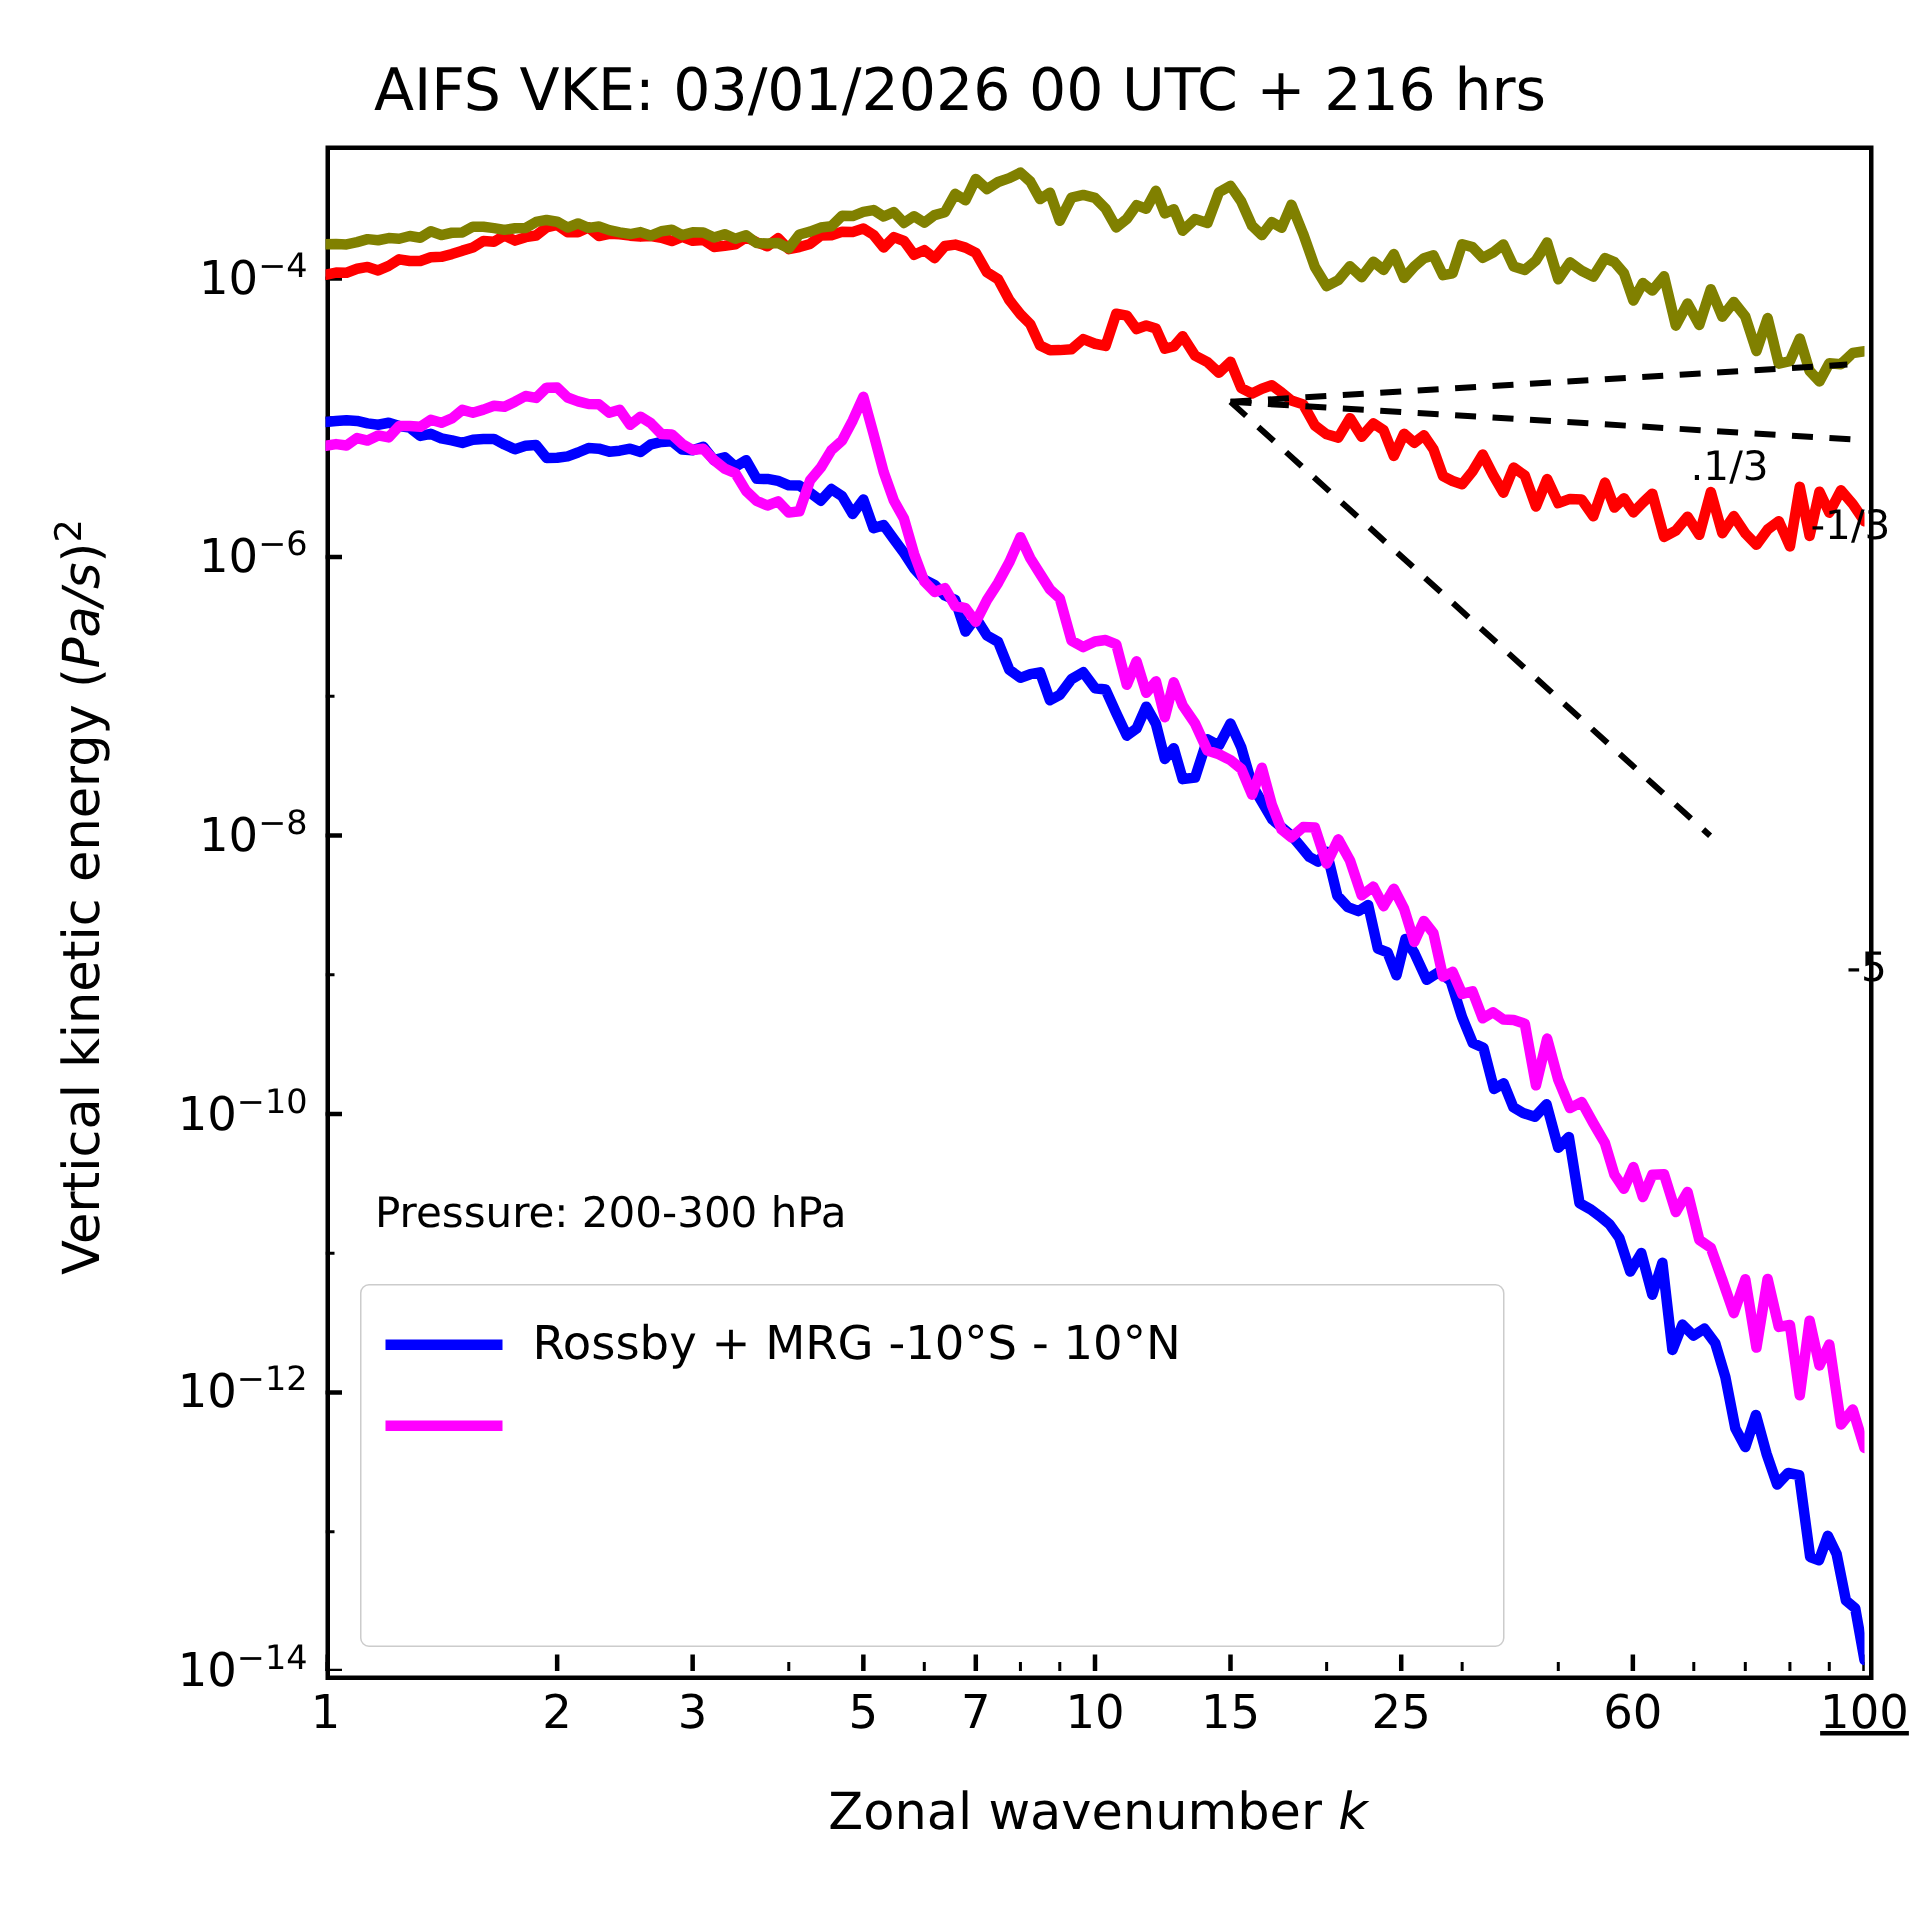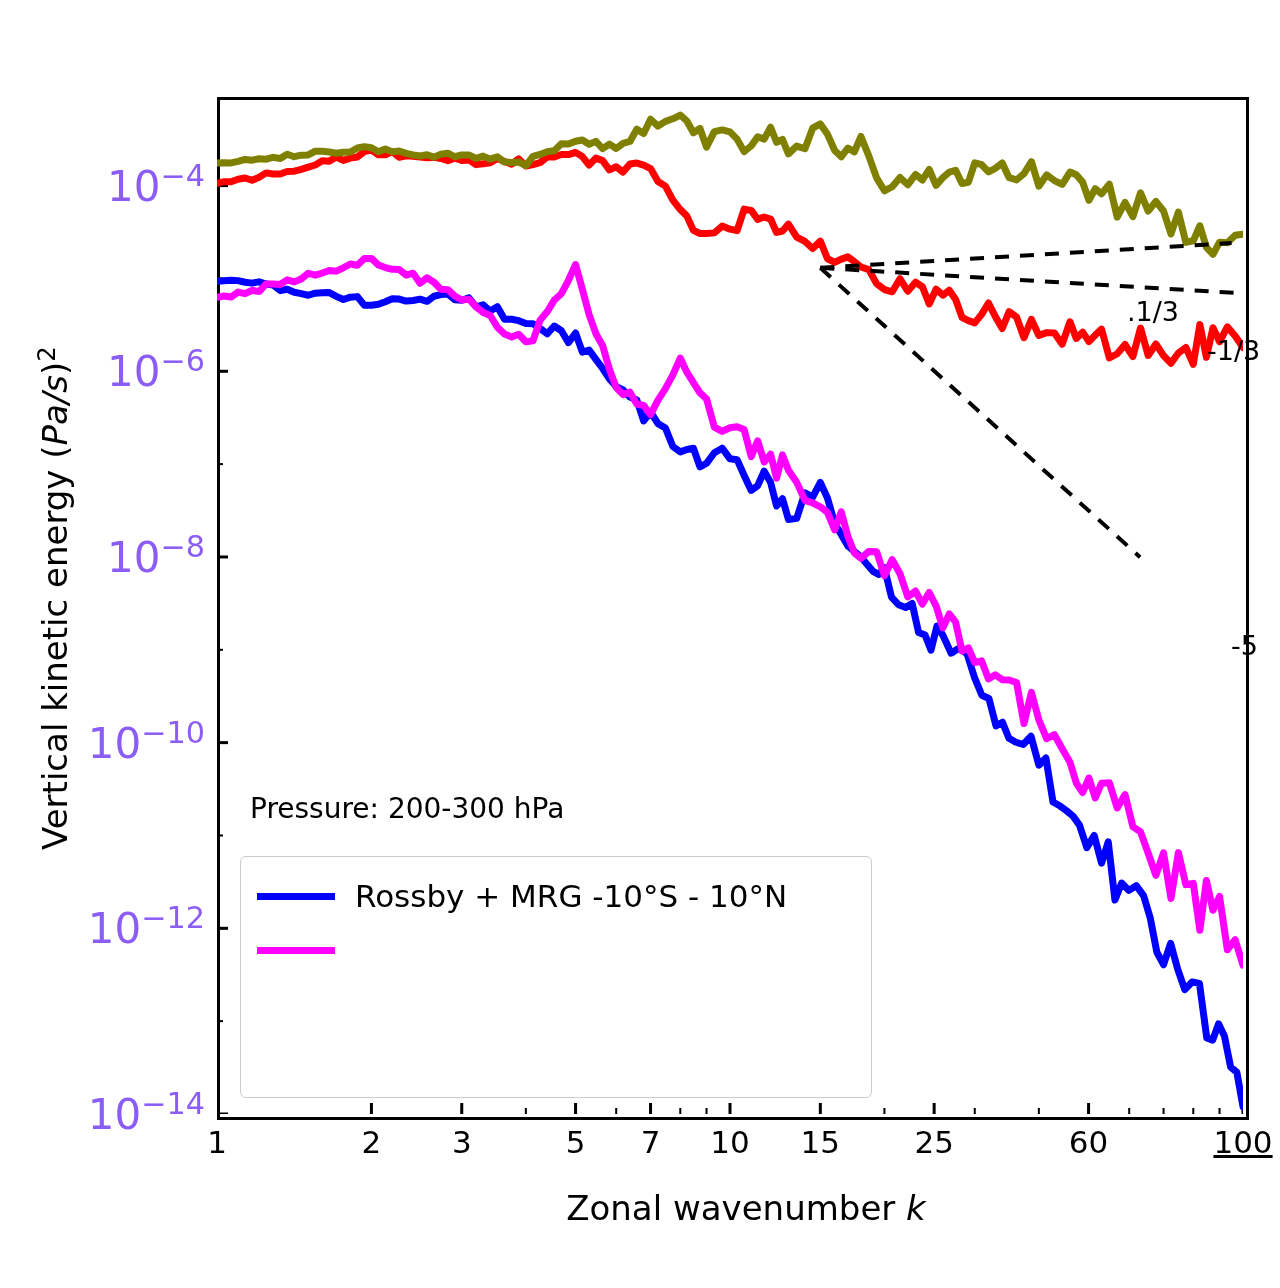--- a/index.html
+++ b/index.html
@@ -40,22 +40,22 @@
     position: absolute;
     left: 217px;
     top: 97px;
     width: 1026px;
     height: 1017px;
   }
   .ytick-label {
     position: absolute;
     right: 0;
     text-align: center;
-    font-size: 42px;
-    color: #8b5cf6;
+    font-size: 31px;
+    color: #000000;
     white-space: nowrap;
     transform: translateY(-50%);
   }
   .ytick-label sup {
     font-size: 0.72em;
     vertical-align: super;
     line-height: 0;
   }
   #ytick-wrap {
     position: absolute;
@@ -81,42 +81,42 @@
     font-size: 34px;
     color: #000000;
     transform: rotate(-90deg);
     transform-origin: center center;
     white-space: nowrap;
   }
   #ylabel i { font-style: italic; }
   #ylabel sup { font-size: 0.72em; vertical-align: super; line-height: 0; }
   #xlabel {
     position: absolute;
-    left: 233px;
+    left: 219px;
     top: 1188px;
     width: 1026px;
     text-align: center;
     font-size: 34px;
     color: #000000;
     white-space: nowrap;
   }
   #xlabel i { font-style: italic; }
   #pressure-annotation {
     position: absolute;
     left: 250px;
     top: 792px;
     font-size: 28px;
     color: #000000;
     white-space: nowrap;
   }
   #legend-box {
     position: absolute;
     left: 240px;
     top: 856px;
-    width: 632px;
+    width: 763px;
     height: 242px;
     background: #ffffff;
     border: 1.5px solid #cccccc;
     border-radius: 6px;
     box-sizing: border-box;
     padding: 12px 16px 12px 16px;
   }
   .legend-row {
     display: flex;
     align-items: center;
@@ -139,20 +139,21 @@
     color: #000000;
     white-space: nowrap;
     margin-left: 39px;
   }
 </style>
 </head>
 <body>
 
 <div id="page">
 
+  <div id="chart-title">AIFS VKE: 03/01/2026 00 UTC + 216 hrs</div>
 
   <div id="ylabel">Vertical kinetic energy (<i>Pa/s</i>)<sup>2</sup></div>
 
   <div id="ytick-wrap">
       <div class="ytick-label" style="top: 185.593px;">10<sup>−4</sup></div>
       <div class="ytick-label" style="top: 371.274px;">10<sup>−6</sup></div>
       <div class="ytick-label" style="top: 556.956px;">10<sup>−8</sup></div>
       <div class="ytick-label" style="top: 742.637px;">10<sup>−10</sup></div>
       <div class="ytick-label" style="top: 928.319px;">10<sup>−12</sup></div>
       <div class="ytick-label" style="top: 1114px;">10<sup>−14</sup></div>

